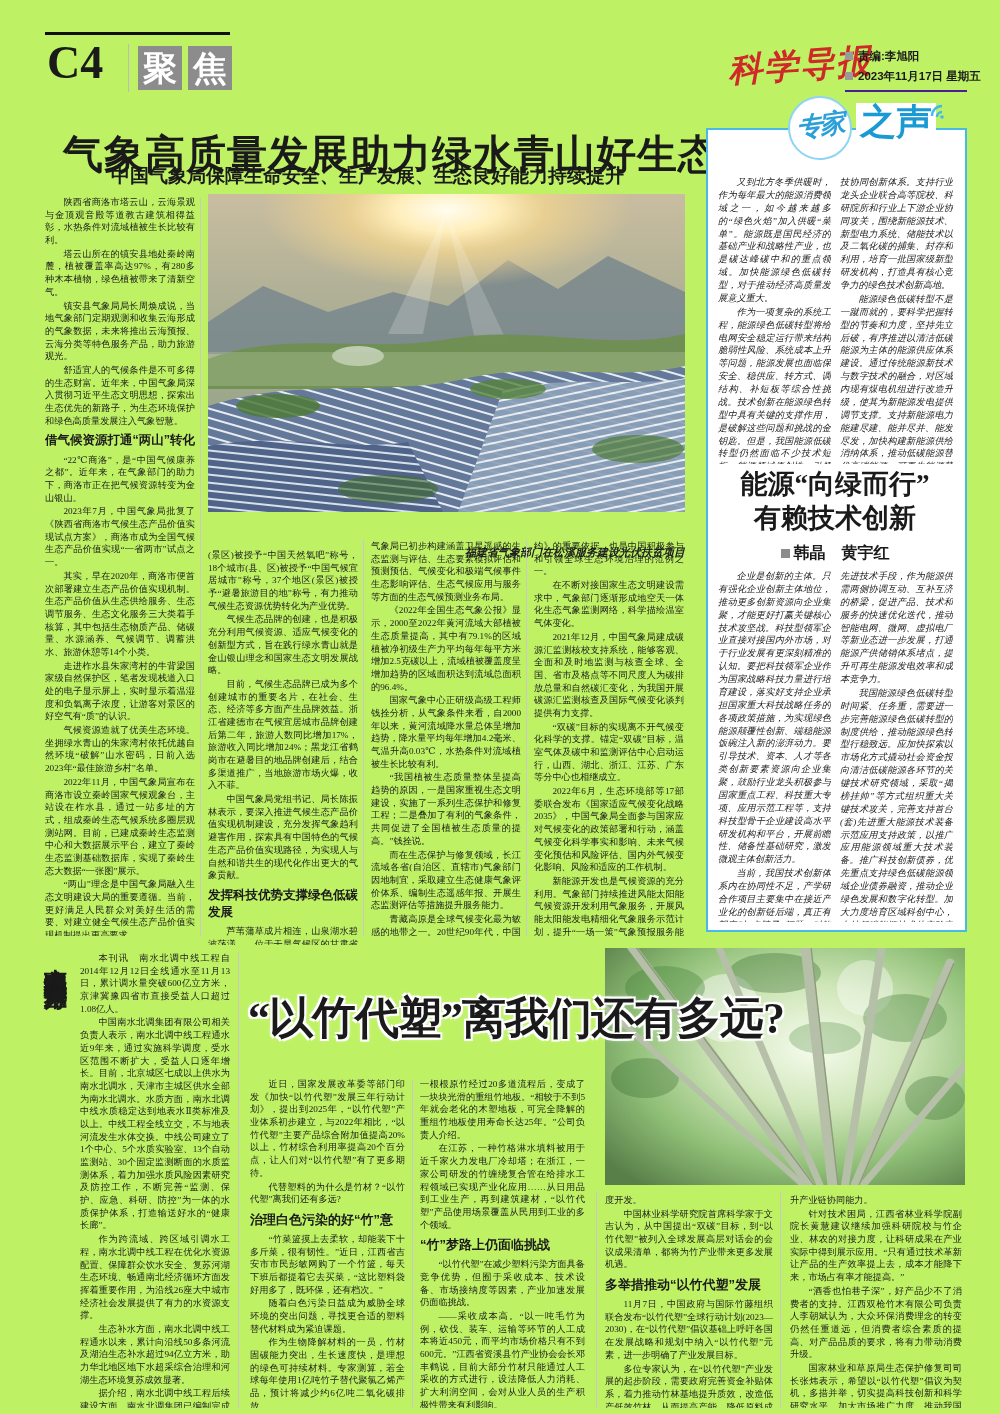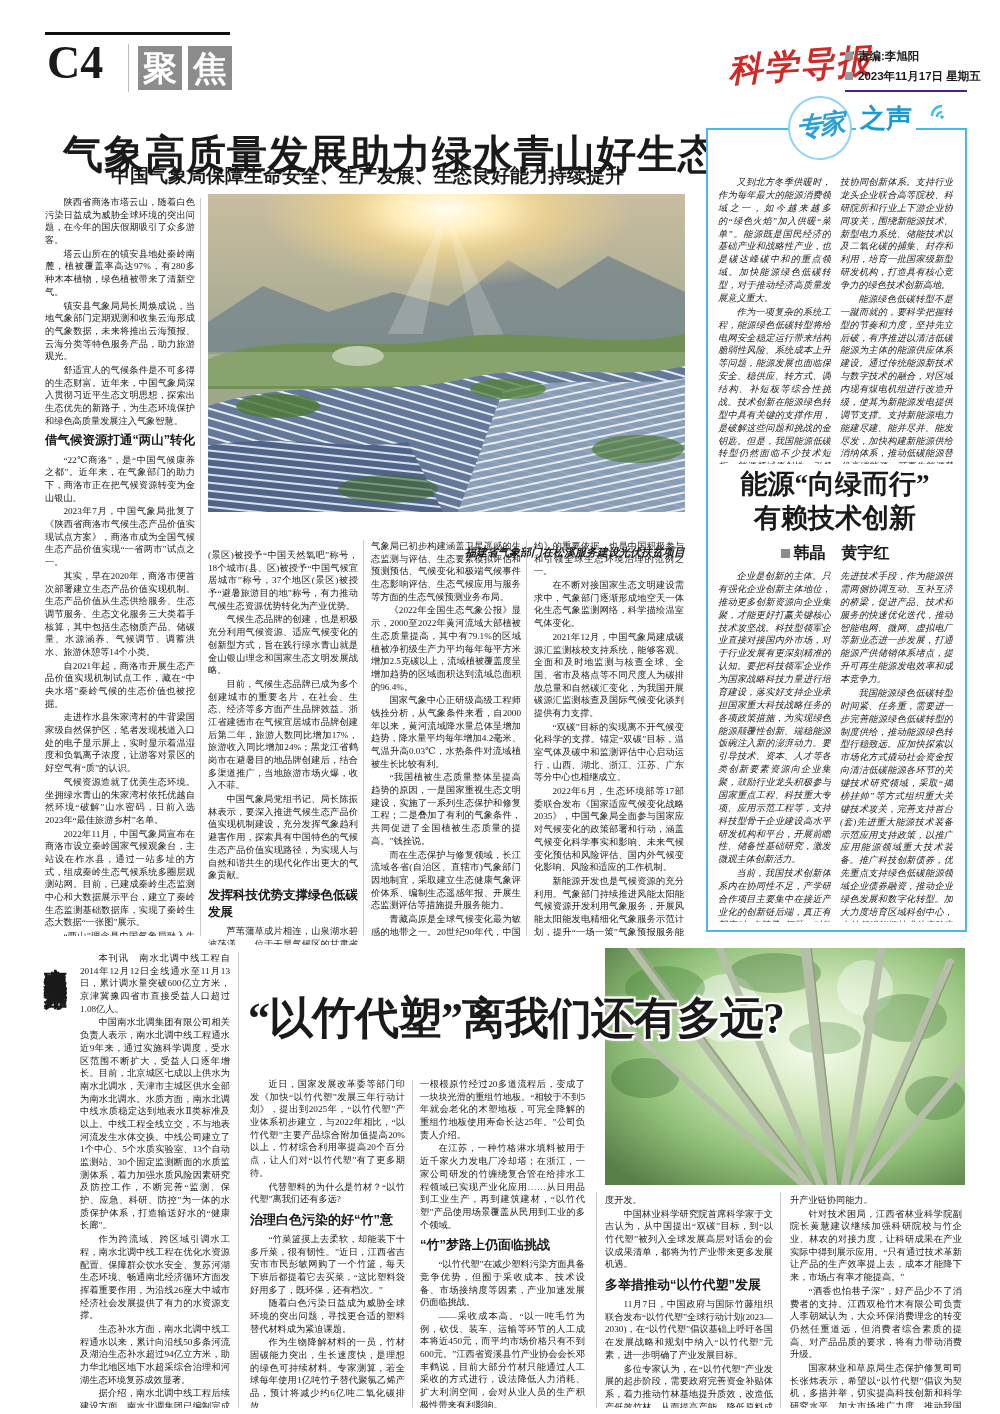--- a/index.html
+++ b/index.html
@@ -1,16 +1,16 @@
 <!DOCTYPE html>
 <html><head>
 <meta charset="utf-8">
 <style>
   html,body{margin:0;padding:0;background:#e9e9e9;}
-  .page{position:relative;width:1000px;height:1414px;background:#ffffff;margin:0 auto;overflow:hidden;
+  .page{position:relative;width:1000px;height:1414px;background:#bef264;margin:0 auto;overflow:hidden;
         font-family:"Liberation Serif","DejaVu Serif",serif;color:#1a1a1a;}
   .abs{position:absolute;}
   
   .topline{position:absolute;left:45px;top:32px;width:185px;height:3px;background:#111;}
   .pageno{position:absolute;left:47px;top:40px;font-family:"Liberation Serif",serif;font-weight:bold;font-size:46px;line-height:1;}
   .secbox{position:absolute;top:46px;width:44px;height:44px;background:#8c8c8c;color:#fff;
           font-family:"Liberation Sans",sans-serif;font-weight:900;font-size:34px;text-align:center;line-height:44px;}
   .secdiv{position:absolute;left:128px;top:44px;width:1px;height:48px;background:#bbb;}
   .masthead{position:absolute;left:728px;top:44px;width:110px;font-style:italic;font-weight:bold;font-size:34px;
             color:#cf2a27;transform:rotate(-4deg);letter-spacing:2px;white-space:nowrap;}
@@ -32,21 +32,21 @@
   
   .photo{position:absolute;overflow:hidden;}
   .caption{position:absolute;left:208px;top:545px;width:477px;text-align:right;font-style:italic;
            font-weight:600;font-size:11px;color:#222;}
   
   .expertbox{position:absolute;left:706px;top:128px;width:257px;height:800px;border:2px solid #49b9e9;background:#fff;}
   .badge-circle{position:absolute;left:788px;top:96px;width:60px;height:60px;border-radius:50%;
                 border:2px solid #8fd5f3;background:#fff;color:#2b9fd8;font-style:italic;font-weight:bold;
                 font-size:26px;line-height:56px;text-align:center;letter-spacing:-3px;transform:rotate(-8deg);}
   .badge-text{position:absolute;left:856px;top:103px;background:#fff;color:#199ad4;
-              font-family:Liberation Serif, serif;font-weight:900;font-size:26px;padding:0 4px;line-height:1.2;}
+              font-family:Liberation Mono, monospace;font-weight:900;font-size:36px;padding:0 4px;line-height:1.2;}
   .kai{font-style:italic;font-size:9.2px;line-height:1.4;}
   .experthead{position:absolute;left:710px;top:468px;width:250px;text-align:center;
               font-family:Liberation Serif, serif;font-weight:900;font-size:27px;line-height:1.25;}
   .expertby{position:absolute;left:710px;top:543px;width:250px;text-align:center;font-weight:bold;font-size:16px;}
   .sq2{display:inline-block;width:9px;height:9px;background:#8c8c8c;margin-right:4px;}
   
   .vhead{position:absolute;left:38px;top:950px;height:458px;writing-mode:vertical-rl;
          font-family:"Liberation Sans",sans-serif;font-weight:900;font-size:23px;letter-spacing:1px;line-height:36px;}
   .bamboohead{position:absolute;left:248px;top:952px;width:470px;font-weight:900;font-size:44px;
               letter-spacing:-1px;white-space:nowrap;z-index:5;
@@ -116,29 +116,28 @@
       <ellipse cx="180" cy="295" rx="50" ry="14" fill="#3f6a2e" opacity="0.6"></ellipse>
     </svg>
   </div>
   <div class="caption">福建省气象部门在松溪服务建设光伏扶贫项目</div>
 
   <div class="vrule" style="left:200px;top:198px;height:738px;"></div>
   <div class="vrule" style="left:363px;top:540px;height:396px;"></div>
   <div class="vrule" style="left:526px;top:540px;height:396px;"></div>
 
   <div class="col" style="left:45px;top:196px;width:150px;height:740px;">
-    <p>陕西省商洛市塔云山，随着白色污染日益成为威胁全球环境的突出问题，在今年的国庆假期吸引了众多游客。</p>
+    <p>陕西省商洛市塔云山，云海景观与金顶观音殿等道教古建筑相得益彰，水热条件对流域植被生长比较有利。</p>
     <p>塔云山所在的镇安县地处秦岭南麓，植被覆盖率高达97%，有280多种木本植物，绿色植被带来了清新空气。</p>
     <p>镇安县气象局局长周焕成说，当地气象部门定期观测和收集云海形成的气象数据，未来将推出云海预报、云海分类等特色服务产品，助力旅游观光。</p>
     <p>舒适宜人的气候条件是不可多得的生态财富。近年来，中国气象局深入贯彻习近平生态文明思想，探索出生态优先的新路子，为生态环境保护和绿色高质量发展注入气象智慧。</p>
     <div class="sh">借气候资源打通“两山”转化</div>
     <p>“22℃商洛”，是“中国气候康养之都”。近年来，在气象部门的助力下，商洛市正在把气候资源转变为金山银山。</p>
     <p>2023年7月，中国气象局批复了《陕西省商洛市气候生态产品价值实现试点方案》，商洛市成为全国气候生态产品价值实现“一省两市”试点之一。</p>
     <p>其实，早在2020年，商洛市便首次部署建立生态产品价值实现机制。生态产品价值从生态供给服务、生态调节服务、生态文化服务三大类着手核算，其中包括生态物质产品、储碳量、水源涵养、气候调节、调蓄洪水、旅游休憩等14个小类。</p>
-    <p>自2021年起，商洛市开展生态产品价值实现机制试点工作，藏在“中央水塔”秦岭气候的生态价值也被挖掘。</p>
     <p>走进柞水县朱家湾村的牛背梁国家级自然保护区，笔者发现栈道入口处的电子显示屏上，实时显示着温湿度和负氧离子浓度，让游客对景区的好空气有“质”的认识。</p>
     <p>气候资源造就了优美生态环境。坐拥绿水青山的朱家湾村依托优越自然环境“破解”山水密码，日前入选2023年“最佳旅游乡村”名单。</p>
     <p>2022年11月，中国气象局宣布在商洛市设立秦岭国家气候观象台，主站设在柞水县，通过一站多址的方式，组成秦岭生态气候系统多圈层观测站网。目前，已建成秦岭生态监测中心和大数据展示平台，建立了秦岭生态监测基础数据库，实现了秦岭生态大数据“一张图”展示。</p>
     <p>“两山”理念是中国气象局融入生态文明建设大局的重要遵循。当前，更好满足人民群众对美好生活的需要、对建立健全气候生态产品价值实现机制提出更高要求。</p>
 
   </div>
 
   <div class="col" style="left:208px;top:540px;width:150px;height:396px;margin-top:9px;">
     <p class="ct">(景区)被授予“中国天然氧吧”称号，18个城市(县、区)被授予“中国气候宜居城市”称号，37个地区(景区)被授予“避暑旅游目的地”称号，有力推动气候生态资源优势转化为产业优势。</p>
     <p>气候生态品牌的创建，也是积极充分利用气候资源、适应气候变化的创新型方式，旨在践行绿水青山就是金山银山理念和国家生态文明发展战略。</p>

